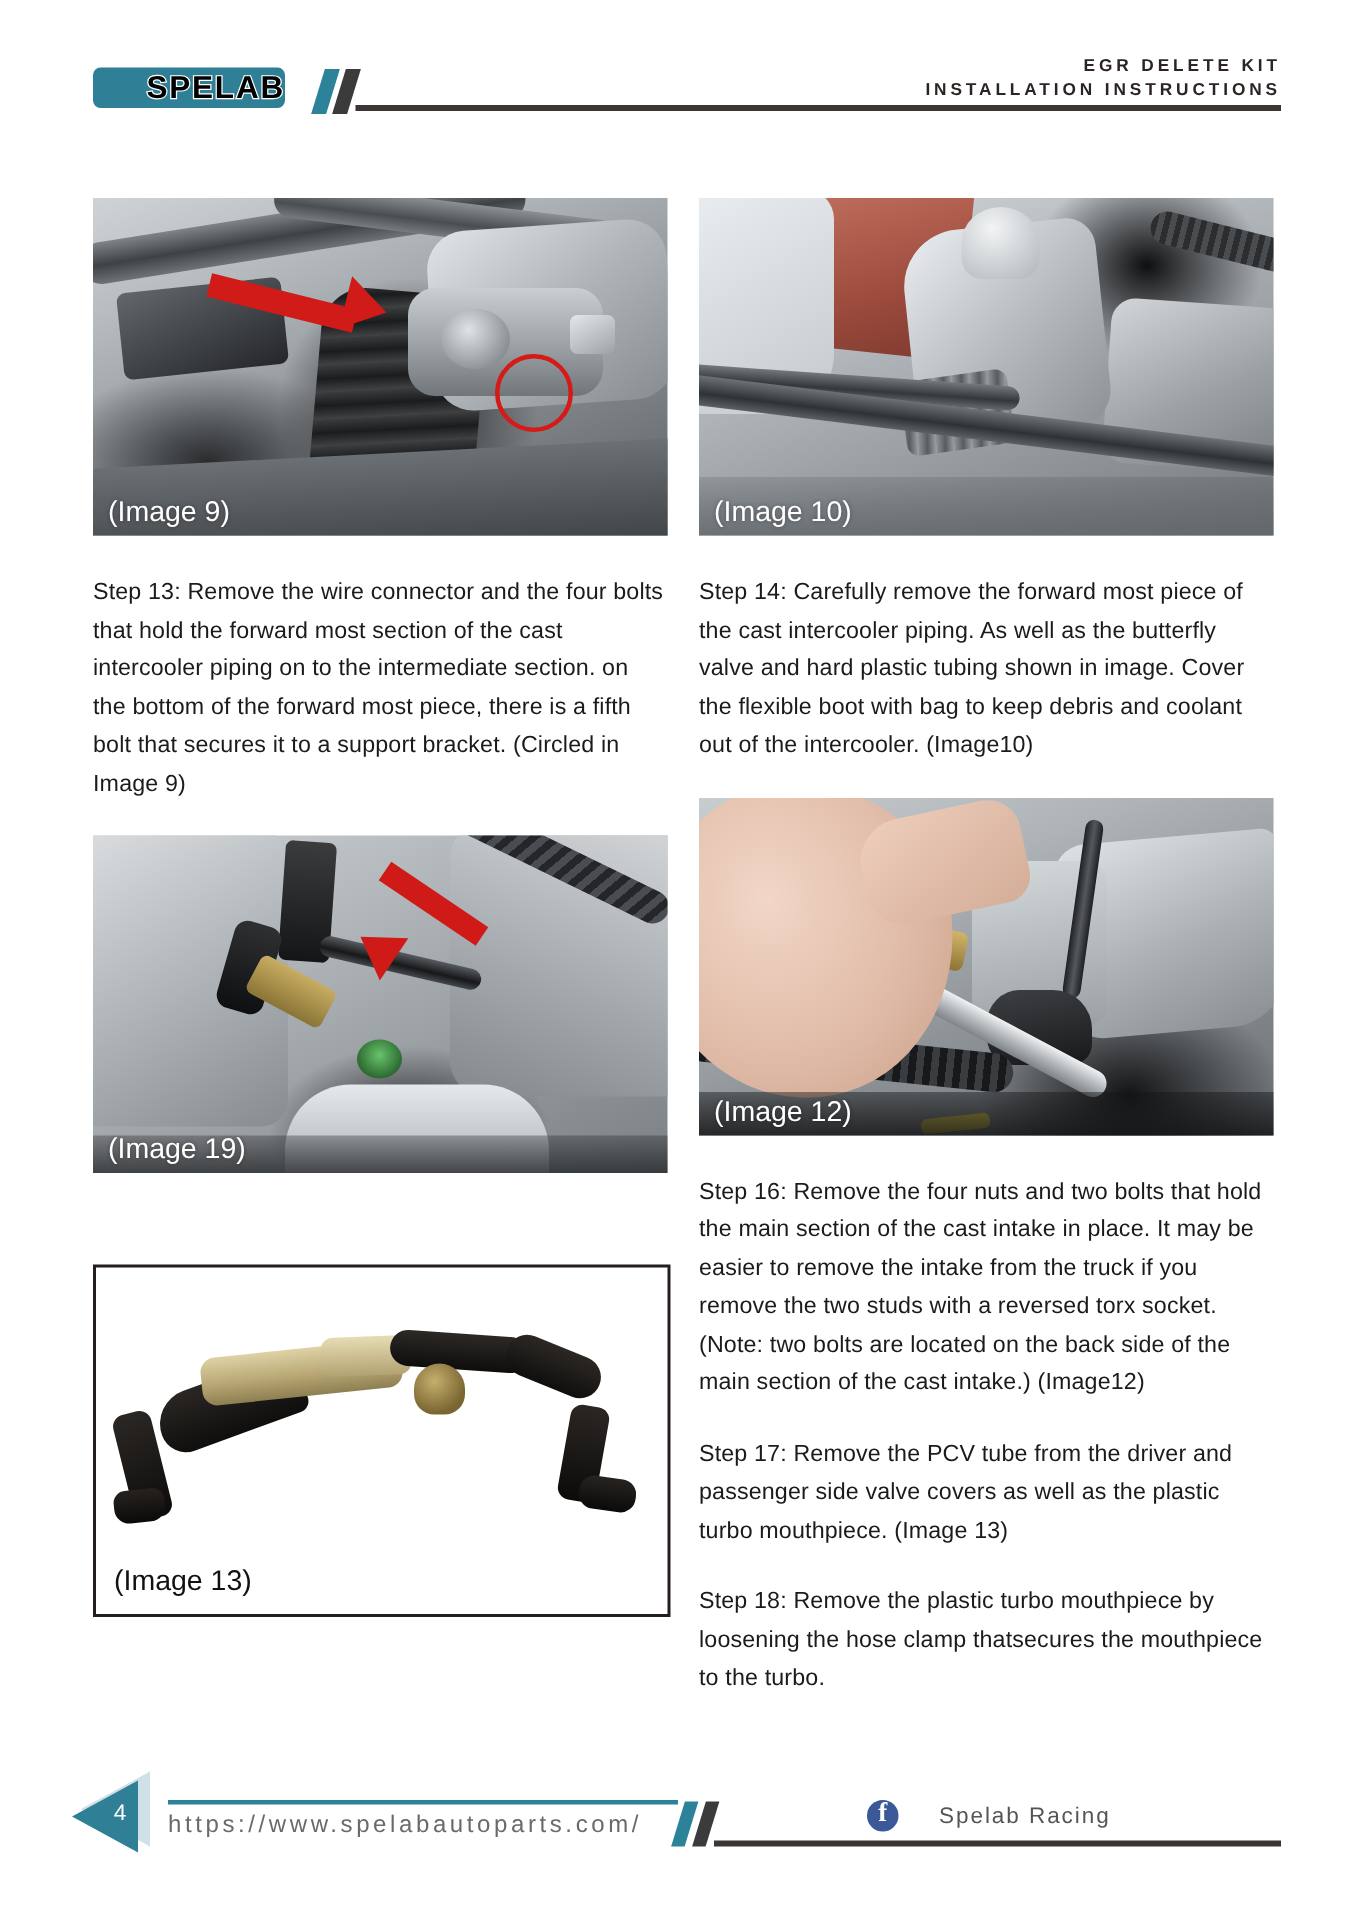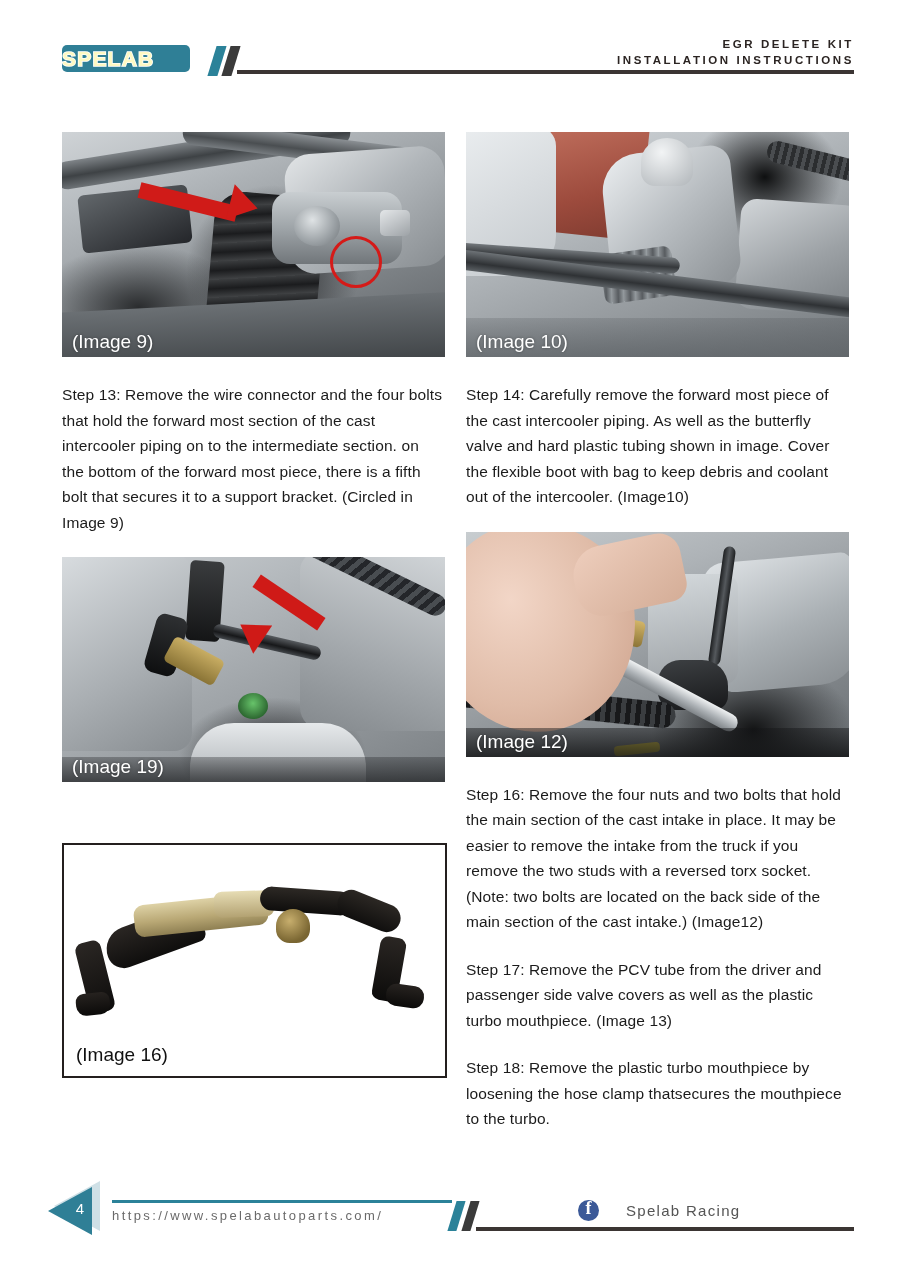--- a/index.html
+++ b/index.html
@@ -27,26 +27,26 @@
     left: 62px; top: 45px;
     width: 128px; height: 27px;
     background: #2f7f96;
     border-radius: 5px;
   }
   .logo-text {
     position: absolute;
     left: 0; top: 0;
     width: 128px; height: 27px;
     line-height: 27px;
-    text-align: left;
+    text-align: right;
     font-family: "Liberation Sans", sans-serif;
     font-size: 21px;
     font-weight: bold;
     letter-spacing: 1.2px;
-    color: #fef9c3;
+    color: #000000;
     -webkit-text-stroke: 1.6px #ffffff;
     paint-order: stroke fill;
   }
   .slash {
     position: absolute;
     width: 10px; height: 30px;
     transform: skewX(-17deg);
   }
   .hdr-slash1 { left: 212px; top: 46px; background: #2b8299; }
   .hdr-slash2 { left: 226px; top: 46px; background: #3b3b3b; }
@@ -495,21 +495,21 @@
   }
   .ftr-teal-rule {
     position: absolute;
     left: 112px; top: 1200px;
     width: 340px; height: 3px;
     background: #2b8299;
   }
   .ftr-url {
     position: absolute;
     left: 112px; top: 1208px;
-    font-size: 13px;
+    font-size: 16px;
     letter-spacing: 2.4px;
     color: #6a6a6a;
     white-space: nowrap;
   }
   .ftr-slash1 { position:absolute; left: 452px; top: 1201px; width: 9px; height: 30px; background:#2b8299; transform: skewX(-17deg); }
   .ftr-slash2 { position:absolute; left: 466px; top: 1201px; width: 9px; height: 30px; background:#3b3b3b; transform: skewX(-17deg); }
   .ftr-rule {
     position: absolute;
     left: 476px; top: 1227px;
     width: 378px; height: 4px;
@@ -611,21 +611,21 @@
     <div class="layer tube-left"></div>
     <div class="layer tube-left-foot"></div>
     <div class="layer tube-arc-l"></div>
     <div class="layer wrap"></div>
     <div class="layer wrap2"></div>
     <div class="layer tube-mid"></div>
     <div class="layer fitting"></div>
     <div class="layer tube-right"></div>
     <div class="layer tube-right2"></div>
     <div class="layer tube-right-foot"></div>
-    <div class="caption">(Image 16)</div>
+    <div class="caption">(Image 13)</div>
   </div>
 
 </div>
 
 <div class="col-right">
 
   <div class="photo img10">
     <div class="layer rust-panel"></div>
     <div class="layer body-panel"></div>
     <div class="layer manifold"></div>

